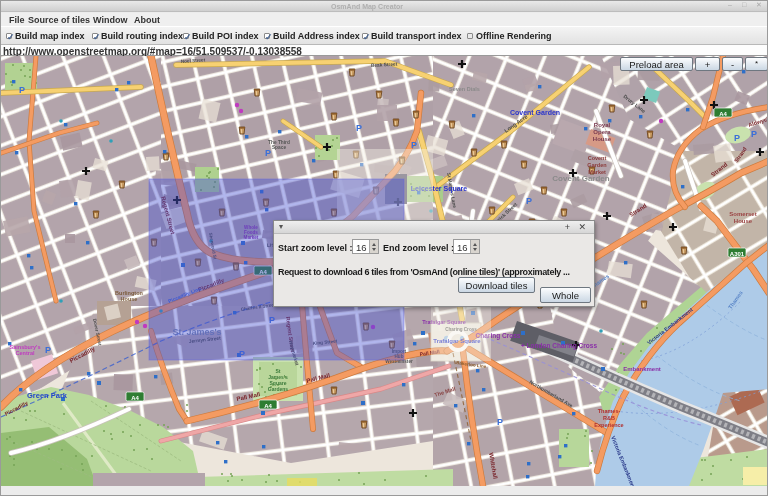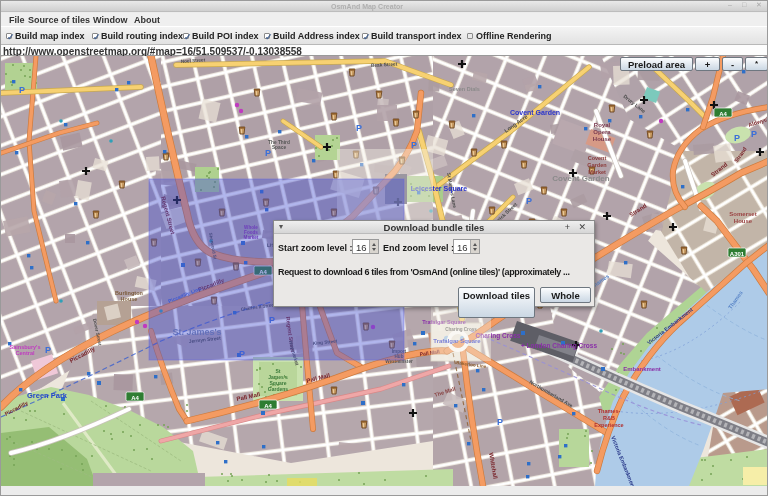--- a/index.html
+++ b/index.html
@@ -13,21 +13,21 @@
   background:linear-gradient(#F4F4F4,#E2E2E2); border-top:1px solid #FFF; }
 .cb { position:absolute; top:5.5px; width:6px; height:6px; background:#FFF; border:1px solid #8A8A8A; border-radius:1px; }
 .cb.on::after { content:"\2713"; position:absolute; left:0px; top:-2px; font-size:9px; color:#44618F; font-weight:bold; }
 .cbl { position:absolute; top:4px; font-size:9px; font-weight:bold; color:#222; }
 #urlrow { position:absolute; left:0; top:43px; width:768px; height:12px; background:#FDFDFD; border-top:1px solid #B8B8B8; border-bottom:1px solid #9A9A9A; }
 #urlrow div { position:absolute; left:2px; top:1px; font-size:10px; color:#333;font-weight:bold; }
 #map { position:absolute; left:0; top:55px; width:768px; height:430px; overflow:hidden; }
 #statusbar { position:absolute; left:0; top:485px; width:768px; height:11px; background:#E6E3DE; border-top:1px solid #B0B0B0; }
 #statusbar div { position:absolute; left:2px; top:0.5px; font-size:8.5px; font-weight:bold; color:#222; }
 .btn { position:absolute; border:1px solid #6E7780; border-radius:2px;
-  background:linear-gradient(#FCFDFE,#DEE6EE 60%,#CBD8E4); font-size:9.5px; font-weight:bold; color:#1A1A1A;
+  background:linear-gradient(#FCFDFE,#DEE6EE 60%,#CBD8E4); font-size:9.5px; font-weight:normal; color:#1A1A1A;
   text-align:center; }
 #dlg { position:absolute; left:272px; top:219px; width:322px; height:87px; background:#EAE8E6;
   border:1px solid #8A8A8A; box-shadow:1px 2px 4px rgba(0,0,0,0.35); }
 #dlgtitle { position:absolute; left:0; top:0; width:100%; height:13px;
   background:linear-gradient(#EFEFEF,#D6D6D6); border-bottom:1px solid #BBB; }
 #dlgtitle .tt { position:absolute; width:100%; text-align:center; top:1px; font-size:9.5px; font-weight:bold; color:#333; }
 #dlgtitle .ic { position:absolute; left:5px; top:1px; font-size:8px; color:#555; }
 #dlgtitle .wc { position:absolute; right:5px; top:1px; font-size:9px; color:#444; letter-spacing:3px; }
 #dlg .lbl { position:absolute; font-size:9px; font-weight:bold; color:#1A1A1A; }
 .spin { position:absolute; width:27px; height:15px; background:#FFF; border:1px solid #9A9A9A; }
@@ -853,29 +853,28 @@
         </g>
       </svg>
     </div>
   <div class="btn" style="left:619px;top:56px;width:73px;height:14px;line-height:13px">Preload area</div>
   <div class="btn" style="left:694px;top:56px;width:25px;height:14px;line-height:13px">+</div>
   <div class="btn" style="left:721px;top:56px;width:21px;height:14px;line-height:13px">-</div>
   <div class="btn" style="left:744px;top:56px;width:23px;height:14px;line-height:12px;font-size:8px">*</div>
   <div id="dlg">
     <div id="dlgtitle">
         <div class="ic">▾</div>
-        <div class="tt">Download bundle tiles</div>
         <div class="wc">+ ✕</div>
       </div>
     <div class="lbl" style="left:4px;top:21.5px">Start zoom level :</div>
     <div class="spin" style="left:78px;top:18px">
         <div class="v">16</div>
         <div class="a"></div>
       </div>
     <div class="lbl" style="left:109px;top:21.5px">End zoom level :</div>
     <div class="spin" style="left:179px;top:18px">
         <div class="v">16</div>
         <div class="a"></div>
       </div>
     <div class="lbl" style="left:4px;top:45.5px;width:316px;white-space:nowrap;overflow:hidden;letter-spacing:-0.35px">Request to download 6 tiles from 'OsmAnd (online tiles)' (approximately ...</div>
-    <div class="btn" style="left:184px;top:66px;width:77px;height:31px;line-height:15px">Download tiles</div>
+    <div class="btn" style="left:184px;top:56px;width:77px;height:16px;line-height:15px">Download tiles</div>
     <div class="btn" style="left:266px;top:66px;width:51px;height:16px;line-height:15px">Whole</div>
   </div>
 </div>
 </body></html>

